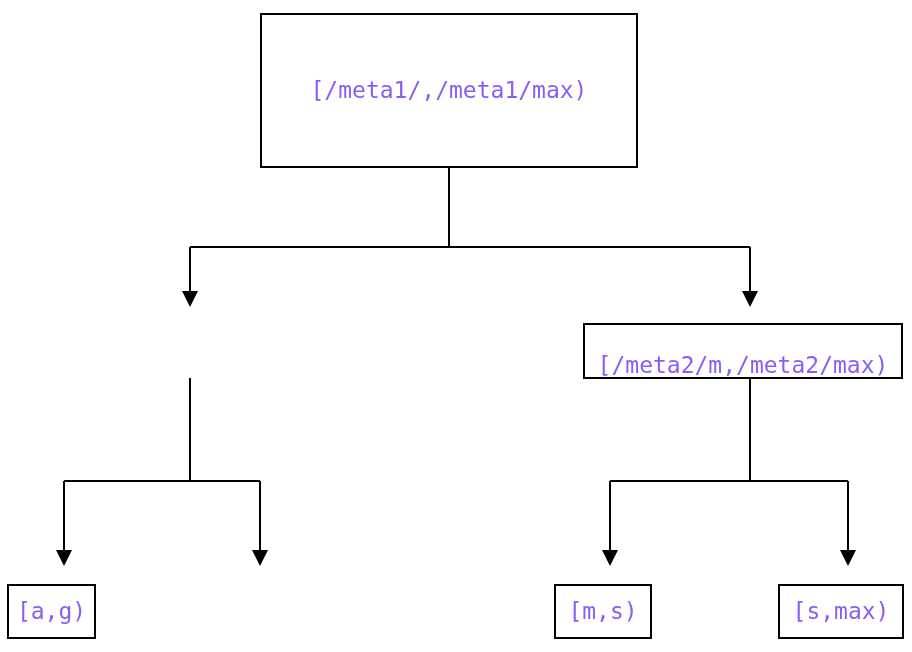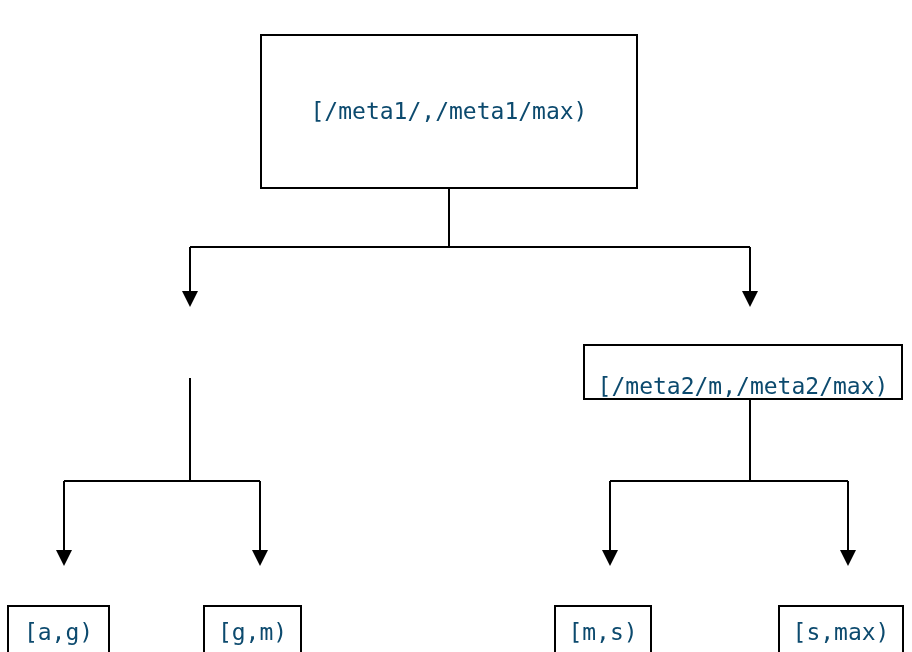--- a/index.html
+++ b/index.html
@@ -29,33 +29,32 @@
   }
   .edges polygon {
     fill: #000000;
     stroke: none;
   }
   .node {
     position: absolute;
     box-sizing: border-box;
     border: 2px solid #000000;
     background: #ffffff;
-    color: #0c4a6e;
+    color: #8b5cf6;
     display: flex;
     align-items: center;
     justify-content: center;
     font-size: 23px;
     line-height: 1;
     white-space: pre;
-    margin-top: 21px;
   }
   .node-root      { left: 260px; top: 13px;  width: 378px; height: 155px; }
   .node-mid-left  { left: 22px;  top: 324px; width: 323px; height: 54px;  }
   .node-mid-right { left: 583px; top: 323px; width: 320px; height: 56px; align-items: flex-end;  }
-  .node-leaf-ag   { left: 7px;   top: 584px; width: 103px; height: 55px;  }
+  .node-leaf-ag   { left: 7px;   top: 584px; width: 89px; height: 55px;  }
   .node-leaf-gm   { left: 203px; top: 584px; width: 99px;  height: 55px;  }
   .node-leaf-ms   { left: 554px; top: 584px; width: 98px;  height: 55px;  }
   .node-leaf-smax { left: 778px; top: 584px; width: 126px; height: 55px;  }
 </style>
 </head>
 <body>
 
 <div class="canvas">
 
   <svg class="edges" viewBox="0 0 912 652">
@@ -79,23 +78,20 @@
 
 
   <div class="node node-mid-right">
     <span>[/meta2/m,/meta2/max)</span>
   </div>
 
   <div class="node node-leaf-ag">
     <span>[a,g)</span>
   </div>
 
-  <div class="node node-leaf-gm">
-    <span>[g,m)</span>
-  </div>
 
   <div class="node node-leaf-ms">
     <span>[m,s)</span>
   </div>
 
   <div class="node node-leaf-smax">
     <span>[s,max)</span>
   </div>
 
 </div>

